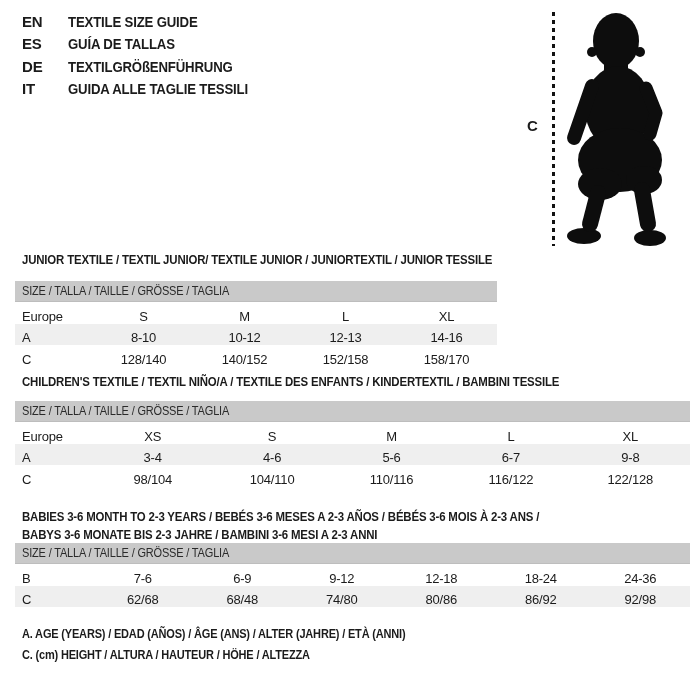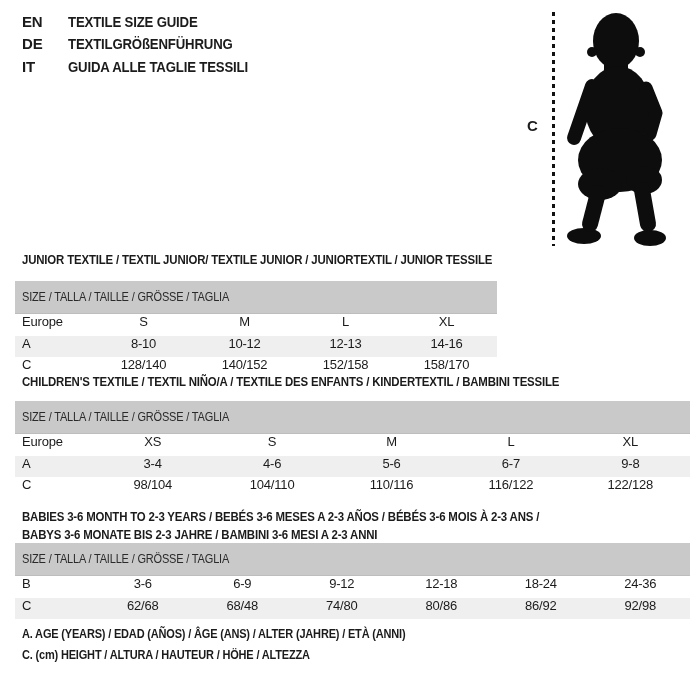--- a/index.html
+++ b/index.html
@@ -17,23 +17,23 @@
 
   
   .measure-line{position:absolute;left:552px;top:12px;width:3px;height:234px;
     background-image:repeating-linear-gradient(to bottom,#111 0px,#111 4px,transparent 4px,transparent 8px);}
   .measure-label{position:absolute;left:527px;top:117px;font-size:15px;font-weight:700;}
   .silhouette{position:absolute;left:558px;top:8px;width:140px;height:240px;}
 
   
   .tbl-title{position:absolute;left:22px;font-size:13px;font-weight:700;line-height:15px;}
   .tbl{position:absolute;left:15px;}
-  .band{height:33px;background:#c9c9c9;display:flex;align-items:center;
+  .band{height:21px;background:#c9c9c9;display:flex;align-items:center;
     padding-left:7px;font-size:12.5px;color:#2a2a2a;border-bottom:1px solid #bdbdbd;box-sizing:border-box;}
-  .trow{display:flex;height:21.5px;align-items:flex-start;font-size:13px;}
+  .trow{display:flex;height:21.5px;align-items:flex-end;font-size:13px;}
   .trow.shaded{background:#efefef;}
   .rlabel{width:78px;flex:0 0 78px;padding-left:7px;box-sizing:border-box;}
   .cell{flex:1 1 0;text-align:center;}
 
   .tbl-junior{width:482px;top:281px;}
   .tbl-children{width:675px;top:401px;}
   .tbl-babies{width:675px;top:543px;}
   .title-junior{top:252px;}
   .title-children{top:374px;}
   .title-babies{top:508px;line-height:17.5px;}
@@ -41,20 +41,24 @@
   
   .legend{position:absolute;left:22px;top:624px;font-size:12.5px;font-weight:700;line-height:21px;}
 </style>
 </head>
 <body>
 
 <div class="lang-list">
   <div class="lang-row">
     <span class="lang-code">EN</span>
     <span class="cond">TEXTILE SIZE GUIDE</span>
+  </div>
+  <div class="lang-row">
+    <span class="lang-code">ES</span>
+    <span class="cond">GUÍA DE TALLAS</span>
   </div>
   <div class="lang-row">
     <span class="lang-code">DE</span>
     <span class="cond">TEXTILGRÖßENFÜHRUNG</span>
   </div>
   <div class="lang-row">
     <span class="lang-code">IT</span>
     <span class="cond">GUIDA ALLE TAGLIE TESSILI</span>
   </div>
 </div>
@@ -144,21 +148,21 @@
 <div class="tbl-title title-babies">
   <span class="cond">BABIES 3-6 MONTH TO 2-3 YEARS / BEBÉS 3-6 MESES A 2-3 AÑOS / BÉBÉS 3-6 MOIS À 2-3 ANS /</span><br>
   <span class="cond">BABYS 3-6 MONATE BIS 2-3 JAHRE / BAMBINI 3-6 MESI A 2-3 ANNI</span>
 </div>
 <div class="tbl tbl-babies">
   <div class="band">
     <span class="cond">SIZE / TALLA / TAILLE / GRÖSSE / TAGLIA</span>
   </div>
   <div class="trow">
     <span class="rlabel">B</span>
-    <span class="cell">3-6</span>
+    <span class="cell">7-6</span>
     <span class="cell">6-9</span>
     <span class="cell">9-12</span>
     <span class="cell">12-18</span>
     <span class="cell">18-24</span>
     <span class="cell">24-36</span>
   </div>
   <div class="trow shaded">
     <span class="rlabel">C</span>
     <span class="cell">62/68</span>
     <span class="cell">68/48</span>

